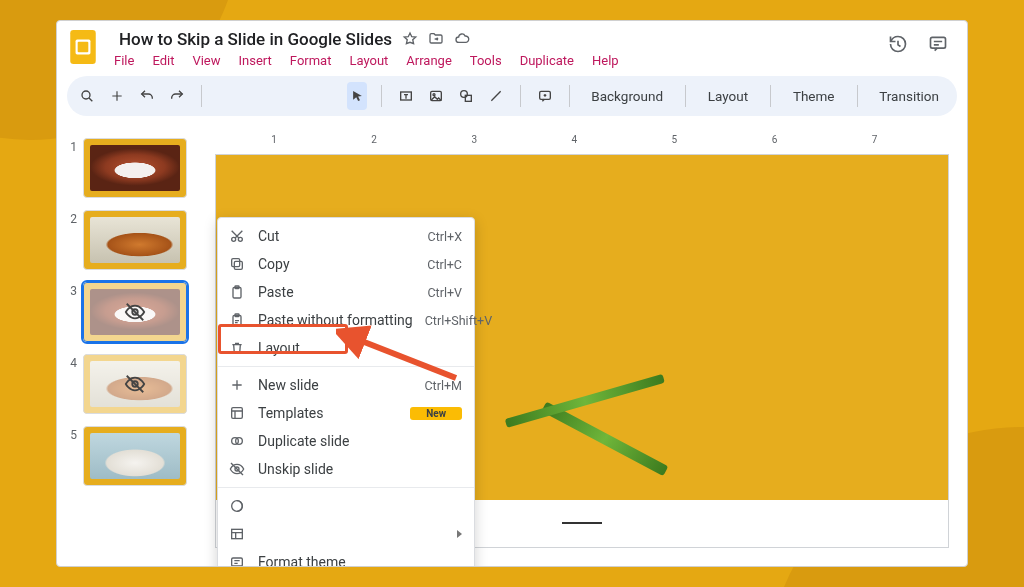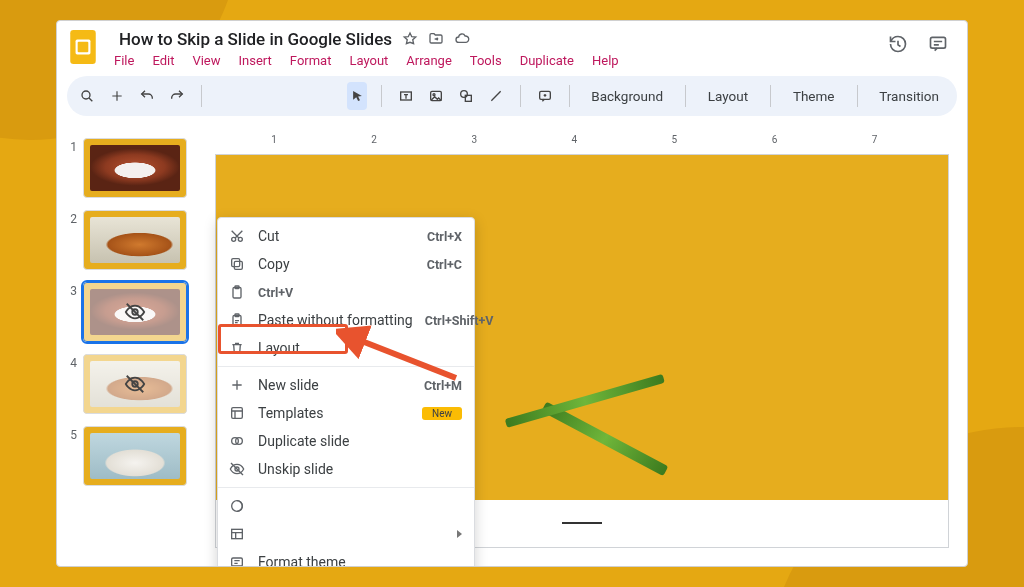--- a/index.html
+++ b/index.html
@@ -161,22 +161,22 @@
     display: flex;
     align-items: center;
     height: 28px;
     padding: 0 12px 0 10px;
     gap: 12px;
     cursor: pointer;
     position: relative;
   }
   .cm-ic { width:18px; height:18px; display:flex; align-items:center; justify-content:center; color:#5F6368; flex-shrink:0;}
   .cm-label { flex:1; white-space: nowrap; }
-  .cm-accel { font-size: 12.5px; color: #5F6368; white-space: nowrap; font-weight: bold;}
-  .cm-badge { background:#FBBC04; color:#3C4043; font-size:10px; font-weight:400; padding:1px 10px; border-radius: 3px;}
+  .cm-accel { font-size: 12.5px; color: #5F6368; white-space: nowrap;}
+  .cm-badge { background:#FBBC04; color:#3C4043; font-size:10px; font-weight:700; padding:1px 16px; border-radius: 3px;}
   .cm-sep { height:1px; background:#E8EAED; margin: 4px 0; }
   .cm-item.sub::after {
     content:""; position:absolute; right:12px; width:0;height:0;
     border-left:5px solid #777; border-top:4px solid transparent; border-bottom:4px solid transparent;
   }
   .highlight-box {
     position:absolute;
     border: 3px solid #E8532E;
     border-radius: 3px;
     pointer-events: none;
@@ -475,20 +475,21 @@
           <span class="cm-label">Copy</span>
           <span class="cm-accel">Ctrl+C</span>
         </div>
         <div class="cm-item">
           <span class="cm-ic">
             <svg viewBox="0 0 24 24" width="16" height="16" fill="none" stroke="currentColor" stroke-width="2">
               <rect x="6" y="5" width="12" height="16" rx="2"></rect>
               <rect x="9" y="3" width="6" height="4" rx="1"></rect>
             </svg>
           </span>
+          <span class="cm-label">Paste</span>
           <span class="cm-accel">Ctrl+V</span>
         </div>
         <div class="cm-item">
           <span class="cm-ic">
             <svg viewBox="0 0 24 24" width="16" height="16" fill="none" stroke="currentColor" stroke-width="2">
               <rect x="6" y="5" width="12" height="16" rx="2"></rect>
               <rect x="9" y="3" width="6" height="4" rx="1"></rect>
               <path d="M9 13h6M9 16h4"></path>
             </svg>
           </span>

